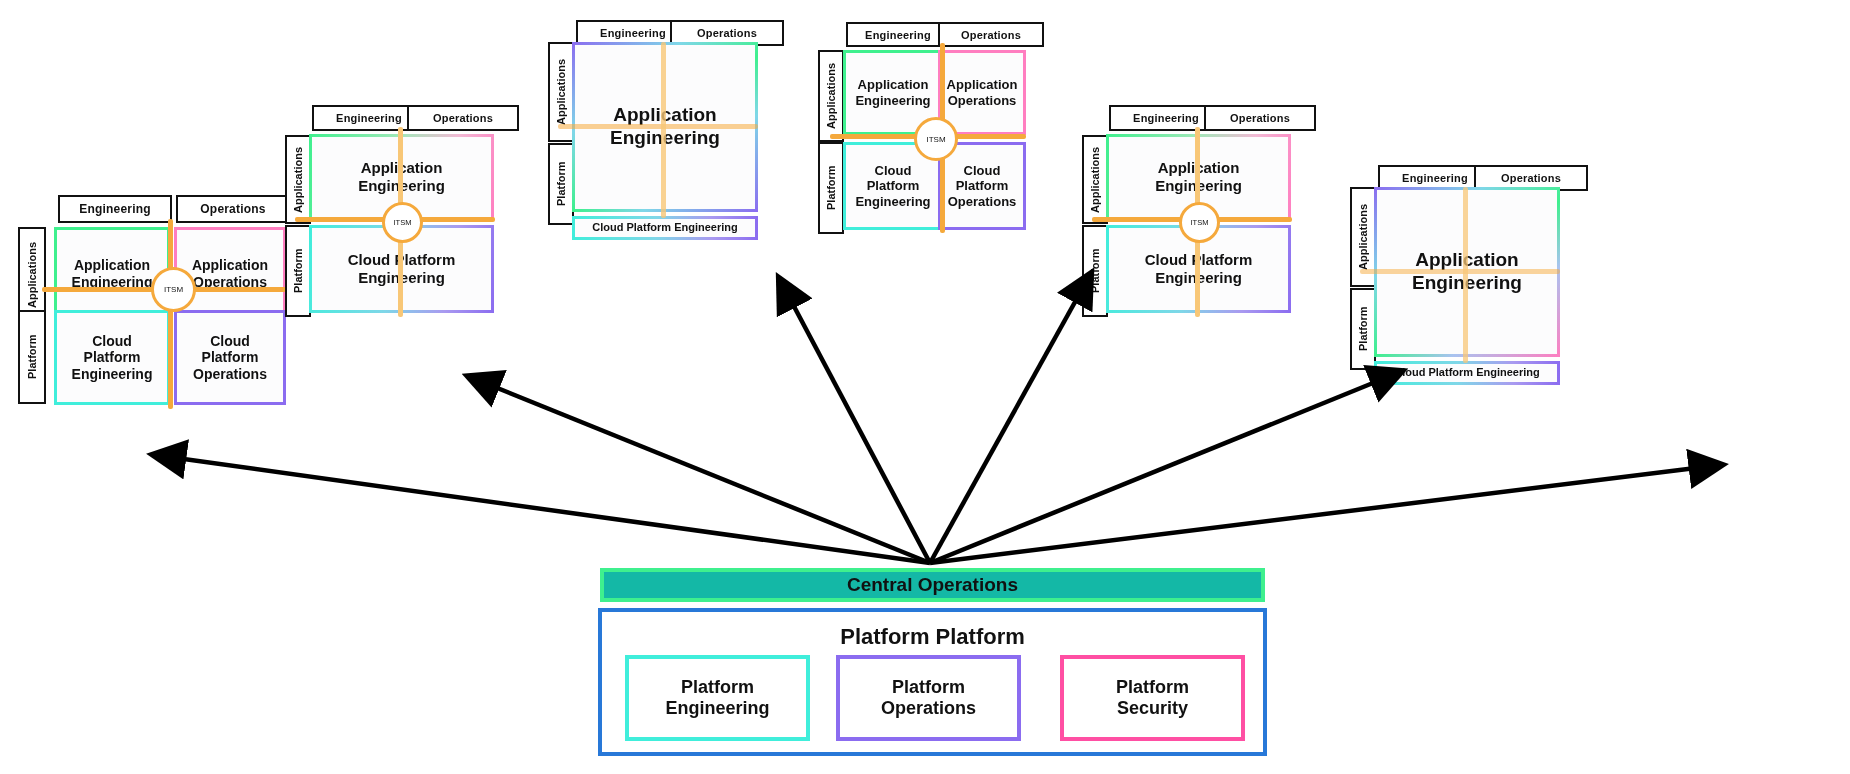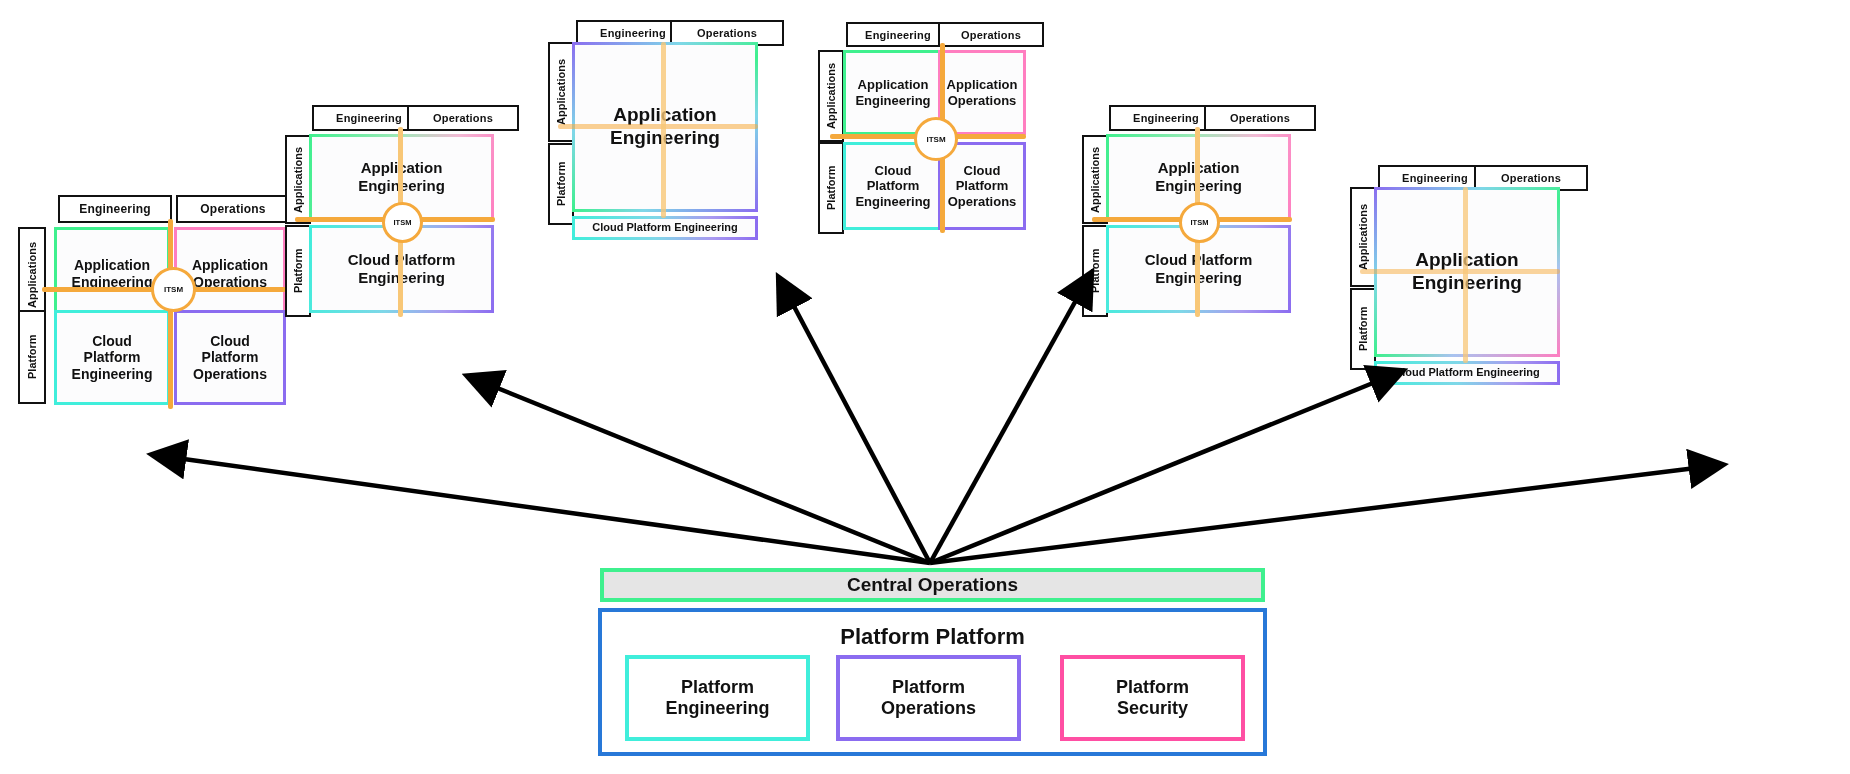--- a/index.html
+++ b/index.html
@@ -35,24 +35,24 @@
   .grad > .inner{width:100%;height:100%;background:#fcfcfd;
                  display:flex;align-items:center;justify-content:center;
                  text-align:center;font-weight:bold;color:#111;line-height:1.2;}
 
   
   .rail-h{position:absolute;height:5px;background:#f5a93c;border-radius:2px;}
   .rail-v{position:absolute;width:5px;background:#f8c777;border-radius:2px;}
   .rail-v.strong{background:#f5a93c;}
   .itsm{position:absolute;border:3px solid #f5a93c;background:#fff;
         border-radius:50%;display:flex;align-items:center;justify-content:center;
-        font-weight:bold;color:#111;z-index:6;}
-
-  
-  .central-ops{position:absolute;border:4px solid #3ff08e;background:#e5e5e5;
+        font-weight:normal;color:#111;z-index:6;}
+
+  
+  .central-ops{position:absolute;border:4px solid #3ff08e;background:#14b8a6;
         display:flex;align-items:center;justify-content:center;
         font-weight:bold;color:#111;box-sizing:border-box;}
   .central-plat{position:absolute;border:4px solid #2878d8;background:#fff;
         box-sizing:border-box;}
   .central-plat .cp-title{width:100%;text-align:center;font-weight:bold;color:#111;}
   .platbox{position:absolute;background:#fff;box-sizing:border-box;
         display:flex;align-items:center;justify-content:center;
         text-align:center;font-weight:bold;color:#111;line-height:1.18;}
   .p-eng{border:4px solid #40eedb;}
   .p-ops{border:4px solid #8b6cf0;}

